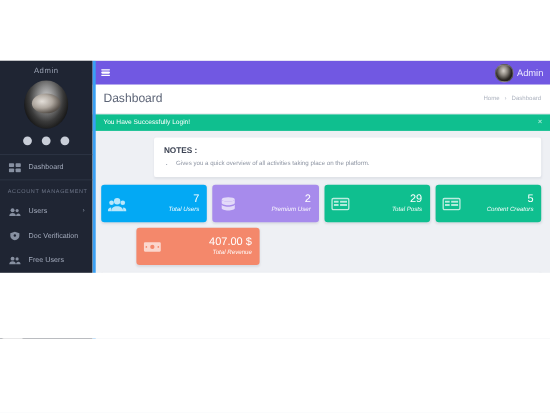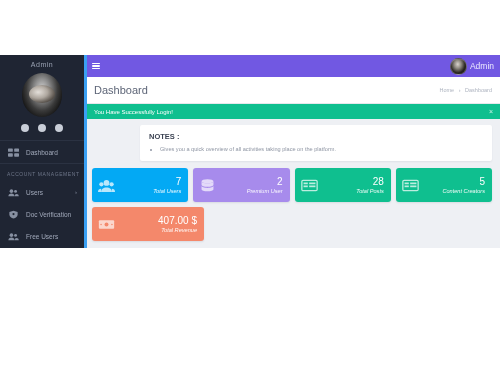--- a/index.html
+++ b/index.html
@@ -171,21 +171,21 @@
     padding: 0 7px 0 6px;
     box-shadow: 0 1px 2px rgba(30,40,70,.10);
     position: relative;
   }
   .stat-icon { width: 17px; height: 15px; flex: 0 0 auto; opacity: .72; }
   .stat-text { margin-left: auto; text-align: right; color: #fff; }
   .stat-value { font-size: 10px; line-height: 1.05; }
   .stat-label { font-size: 5.6px; font-style: italic; opacity: .95; margin-top: 1px; }
 
   .cards-row2 { display: flex; gap: 5px; margin-top: 5px; }
-  .stat-card.small { flex: 0 0 99px; }
+  .stat-card.small { flex: 0 0 99px; margin-left: 32px; }
   .row2-spacer { flex: 1 1 auto; }
 
   .analytics-card {
     background: #fff;
     border-radius: 2px;
     margin-top: 7px;
     height: 30px;
     display: flex; align-items: center;
     padding-left: 10px;
     box-shadow: 0 1px 2px rgba(30,40,70,.07);
@@ -358,21 +358,21 @@
 
         <div class="stat-card" style="background:#0fbf8f">
           <svg class="stat-icon" viewBox="0 0 20 16">
             <rect x="1" y="2" width="18" height="12" rx="1.4" fill="none" stroke="#ffffff" stroke-width="1.5"></rect>
             <rect x="3" y="4.5" width="5" height="2" fill="#ffffff"></rect>
             <rect x="9.6" y="4.5" width="7.4" height="2" fill="#ffffff"></rect>
             <rect x="3" y="8" width="5" height="2" fill="#ffffff"></rect>
             <rect x="9.6" y="8" width="7.4" height="2" fill="#ffffff"></rect>
           </svg>
           <div class="stat-text">
-            <div class="stat-value">28</div>
+            <div class="stat-value">29</div>
             <div class="stat-label">Total Posts</div>
           </div>
         </div>
 
         <div class="stat-card" style="background:#0fbf8f">
           <svg class="stat-icon" viewBox="0 0 20 16">
             <rect x="1" y="2" width="18" height="12" rx="1.4" fill="none" stroke="#ffffff" stroke-width="1.5"></rect>
             <rect x="3" y="4.5" width="5" height="2" fill="#ffffff"></rect>
             <rect x="9.6" y="4.5" width="7.4" height="2" fill="#ffffff"></rect>
             <rect x="3" y="8" width="5" height="2" fill="#ffffff"></rect>

